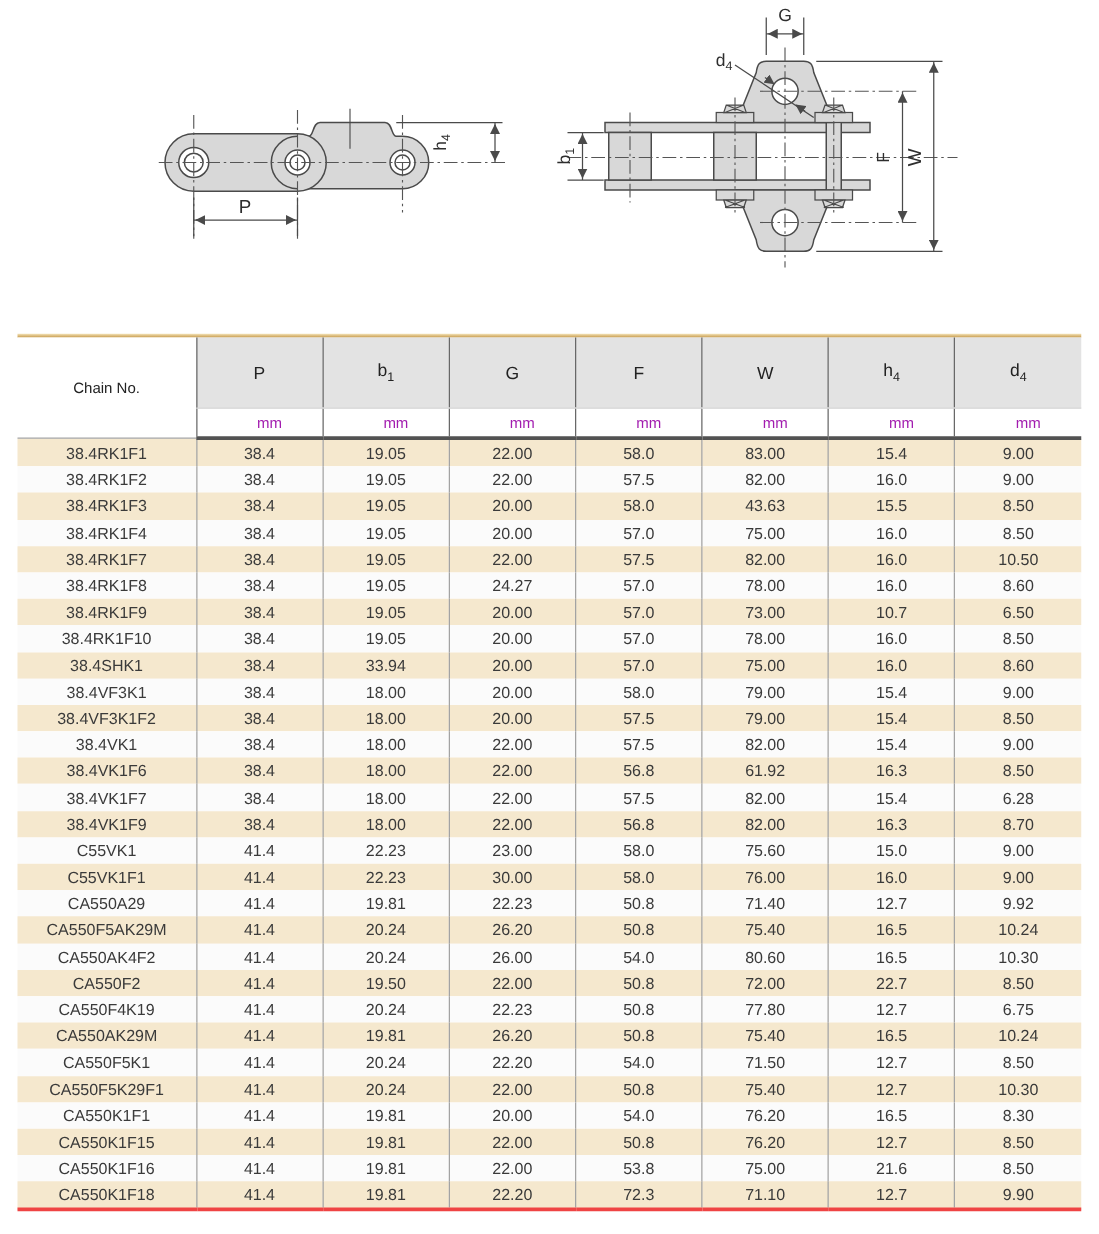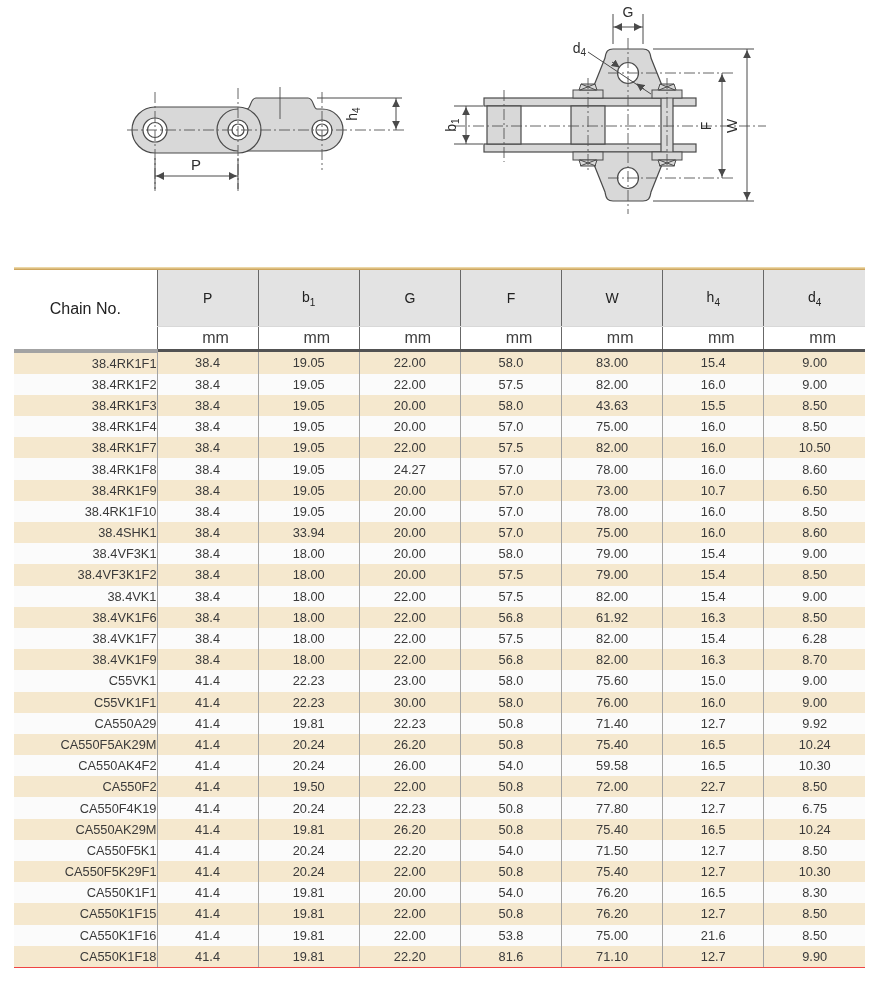--- a/index.html
+++ b/index.html
@@ -6,31 +6,31 @@
   .page{position:relative;width:879px;height:987px;background:#fff;overflow:hidden;
         font-family:"Liberation Sans",sans-serif;color:#333;}
   .drawings{position:absolute;left:0;top:0;width:879px;height:240px;}
   svg text{font-family:"Liberation Sans",sans-serif;fill:#2e2e2e;}
 
   .table-wrap{position:absolute;left:14px;top:267px;width:851px;}
   .gold-line{height:3px;background:linear-gradient(180deg,#f3e3b8,#c79a4c);}
   table{width:851px;border-collapse:collapse;table-layout:fixed;}
   col.chain-col{width:143px;}
   th,td{text-align:center;vertical-align:middle;padding:0;font-weight:normal;}
-  .chain-th{background:#fff;font-size:16px;color:#222;border-bottom:4px solid #a3a3a3;}
+  .chain-th{background:#fff;font-size:12px;color:#222;border-bottom:1px solid #a3a3a3;}
   .val-th{background:#e3e3e3;height:56px;font-size:14px;color:#222;
           border-left:1px solid #686868;border-bottom:1px solid #d8d8d8;}
   .val-th sub{font-size:10px;}
-  .unit-td{background:#fff;height:22px;font-size:16px;color:#404040;
+  .unit-td{background:#fff;height:22px;font-size:12px;color:#a21caf;
            border-left:1px solid #686868;border-bottom:3px solid #525252;padding-left:16px;}
   tbody td{height:21.2px;font-size:12.8px;color:#3a3a3a;border-left:1px solid #a3a3a3;}
-  tbody td:first-child{border-left:none;text-align:right;}
+  tbody td:first-child{border-left:none;}
   tbody tr:nth-child(odd){background:#f5e8ce;}
   tbody tr:nth-child(even){background:#fbfbfb;}
-  tbody tr:last-child td{border-bottom:1px solid #ef4444;}
+  tbody tr:last-child td{border-bottom:3px solid #ef4444;}
 </style>
 </head>
 <body>
 
 <div class="page">
 
   <svg class="drawings" viewBox="0 0 879 240" width="879" height="240">
     <defs>
       <marker id="arr" viewBox="0 0 10 10" refX="9" refY="5" markerWidth="8" markerHeight="8" orient="auto">
         <path d="M0,0 L10,5 L0,10 Z" fill="#4a4a4a"></path>
@@ -384,21 +384,21 @@
             <td>75.40</td>
             <td>16.5</td>
             <td>10.24</td>
           </tr>
           <tr>
             <td>CA550AK4F2</td>
             <td>41.4</td>
             <td>20.24</td>
             <td>26.00</td>
             <td>54.0</td>
-            <td>59.58</td>
+            <td>80.60</td>
             <td>16.5</td>
             <td>10.30</td>
           </tr>
           <tr>
             <td>CA550F2</td>
             <td>41.4</td>
             <td>19.50</td>
             <td>22.00</td>
             <td>50.8</td>
             <td>72.00</td>
@@ -473,21 +473,21 @@
             <td>53.8</td>
             <td>75.00</td>
             <td>21.6</td>
             <td>8.50</td>
           </tr>
           <tr>
             <td>CA550K1F18</td>
             <td>41.4</td>
             <td>19.81</td>
             <td>22.20</td>
-            <td>81.6</td>
+            <td>72.3</td>
             <td>71.10</td>
             <td>12.7</td>
             <td>9.90</td>
           </tr>
         </tbody>
     </table>
   </div>
 
 </div>
 

